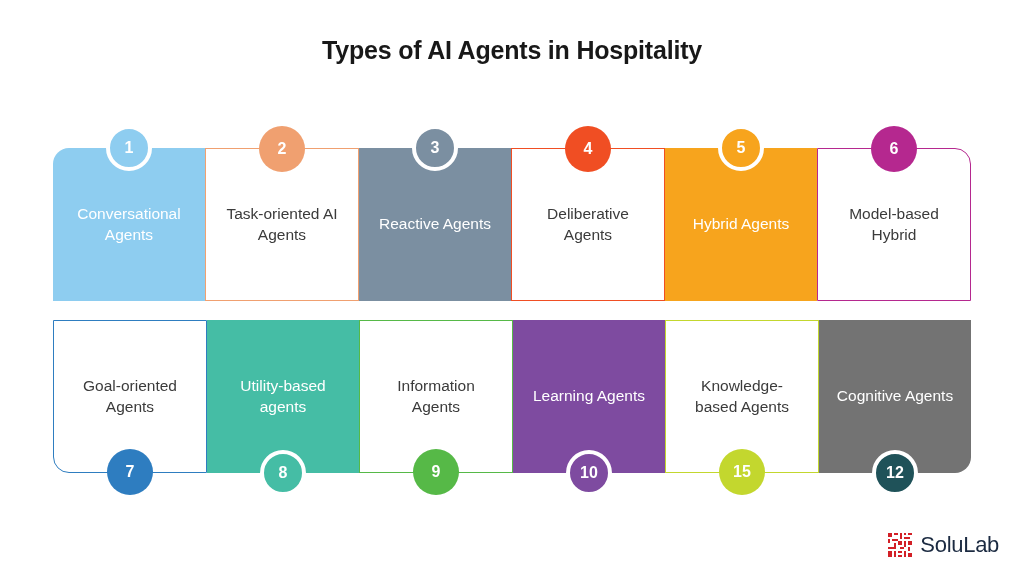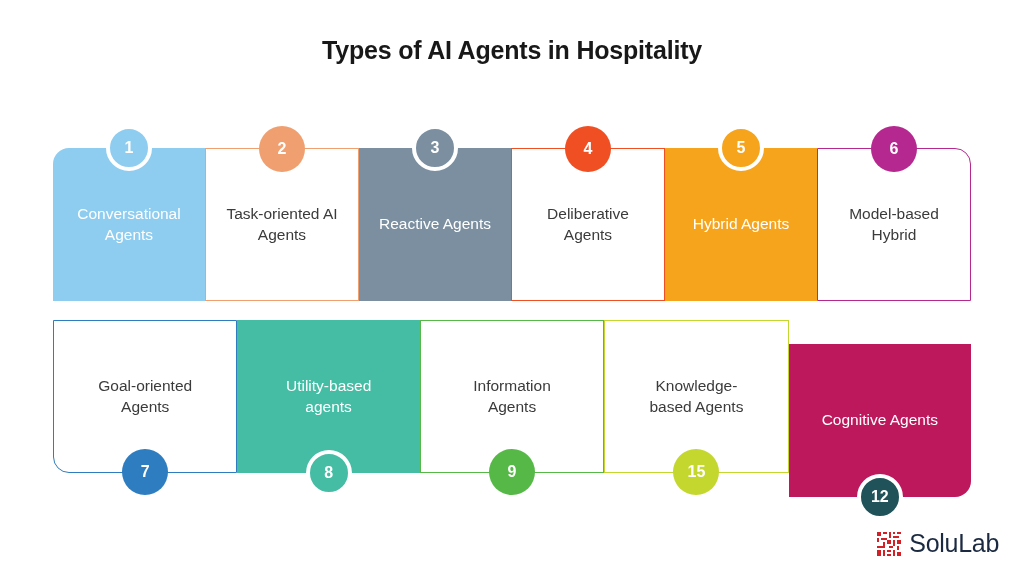--- a/index.html
+++ b/index.html
@@ -99,21 +99,21 @@
     display: flex;
     align-items: center;
     gap: 8px;
   }
   .logo-mark {
     width: 24px;
     height: 24px;
     display: block;
   }
   .logo-text {
-    font-size: 25px;
+    font-size: 22px;
     color: #1b2a41;
     letter-spacing: -0.3px;
     font-weight: normal;
   }
 </style>
 </head>
 <body style="background: rgb(255, 255, 255);">
 
 <div class="title">Types of AI Agents in Hospitality</div>
 
@@ -174,28 +174,34 @@
         <span>8</span>
       </div>
     </div>
     <div class="card outline" style="border-color: rgb(86, 185, 71);">
       <div class="card-label">Information
 Agents</div>
       <div class="badge" style="background: rgb(86, 185, 71);">
         <span>9</span>
       </div>
     </div>
+    <div class="card filled" style="background: rgb(126, 75, 160);">
+      <div class="card-label">Learning Agents</div>
+      <div class="badge ringed" style="background: rgb(126, 75, 160);">
+        <span>10</span>
+      </div>
+    </div>
     <div class="card outline" style="border-color: rgb(195, 215, 46);">
       <div class="card-label">Knowledge-
 based Agents</div>
       <div class="badge" style="background: rgb(195, 215, 46);">
         <span>15</span>
       </div>
     </div>
-    <div class="card filled r-br" style="background: #be185d; margin-top: 24px;">
+    <div class="card filled r-br" style="background: #737373;">
       <div class="card-label">Cognitive Agents</div>
       <div class="badge ringed" style="background: rgb(31, 82, 89); text-align: right;">
         <span>12</span>
       </div>
     </div>
   </div>
 
 <div class="logo">
   <svg class="logo-mark" viewBox="0 0 12 12" id="logo-mark-svg">
     <g fill="#d32027">

